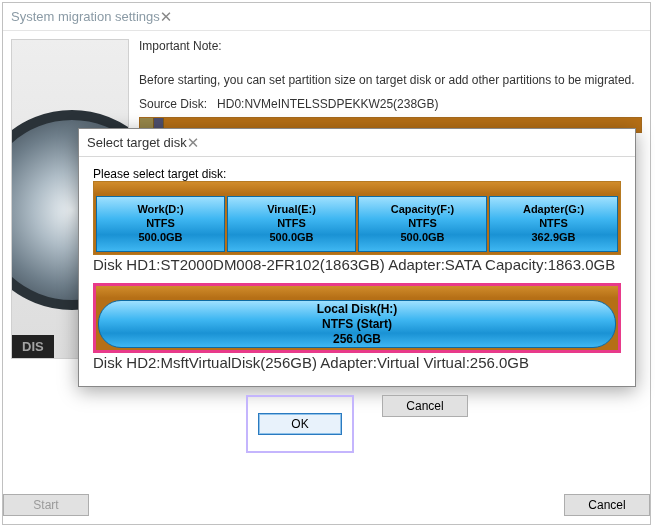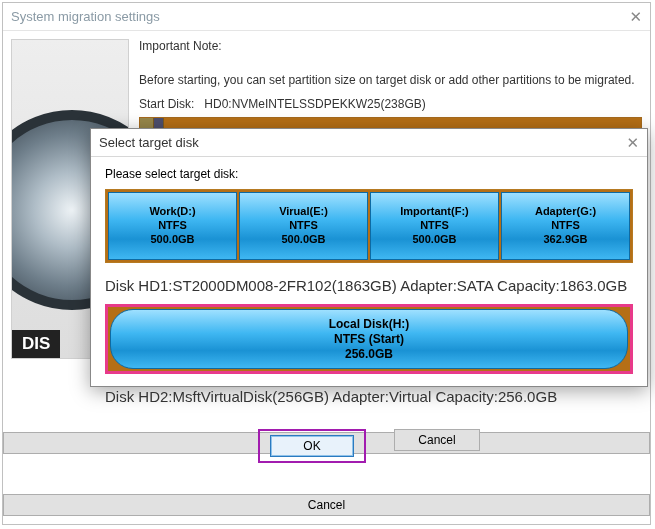--- a/index.html
+++ b/index.html
@@ -19,21 +19,21 @@
     border: 1px solid #c0c0c0;
     background: #fff;
   }
   .parent {
     left: 2px; top: 2px; width: 649px; height: 523px;
   }
   .titlebar {
     height: 28px;
     display: flex;
     align-items: center;
-    justify-content: space-between;
+    justify-content: flex-start;
     padding: 0 8px;
     color: #8a9aa5;
     font-size: 13px;
     border-bottom: 1px solid #e5e5e5;
   }
   .close-x {
     font-size: 15px;
     color: #888;
     cursor: pointer;
   }
@@ -56,24 +56,24 @@
     left:-40px; top:70px;
     width:180px;height:180px;
     border-radius:50%;
     background: radial-gradient(circle at 50% 50%, #eef3f6 0%, #aebcc6 30%, #6e7e8a 60%, #3a4650 90%);
     border: 10px solid #2a3238;
   }
   .disk-illust .tab {
     position:absolute;
     left:0; bottom:0;
     background:#222;
-    color:#ffffff;
+    color:#a3a3a3;
     font-weight:bold;
     padding:4px 10px;
-    font-size:17px;
+    font-size:13px;
   }
   .right-col {
     flex:1;
     padding-left: 10px;
     color:#333;
   }
   .right-col .note-title { font-size:12px; margin-bottom:20px; }
   .right-col .note-text { font-size:12px; margin-bottom:10px; }
   .right-col .source { font-size:12px; margin-bottom:6px; }
   .src-bar {
@@ -84,59 +84,58 @@
   }
   .src-bar .seg1 { width:14px; background:#97874a; border-right:1px solid #7a5a20;}
   .src-bar .seg2 { width:10px; background:#4d4f6e; border-right:1px solid #7a5a20;}
   .src-bar .seg3 { flex:1; background:#b56f16;}
   .parent-footer {
     position:absolute;
     bottom:8px; left:0; right:0;
     display:flex;
     justify-content:space-between;
     gap:40px;
-    flex-direction:column;
   }
   .btn {
     min-width:86px;
     height:22px;
     border:1px solid #adadad;
     background:#e1e1e1;
     font-size:12px;
     cursor:pointer;
     display:inline-flex;
     align-items:center;
     justify-content:center;
   }
   .btn.disabled { color:#9a9a9a; }
   
   .modal {
     position:absolute;
-    left:90px; top:128px;
+    left:78px; top:128px;
     width:558px; height:259px;
     background:#fff;
     border:1px solid #888;
     box-shadow:0 4px 18px rgba(0,0,0,0.35);
     z-index:10;
   }
   .modal .titlebar {
     color:#333;
     font-size:13px;
     border-bottom:1px solid #d8d8d8;
   }
   .modal-body {
     padding:10px 14px 6px 14px;
   }
-  .prompt { font-size:12px; margin-bottom:8px; }
+  .prompt { font-size:12px; }
   .disk-strip {
     border:1px solid #b67a22;
     height:74px;
     display:flex;
-    flex-direction:row;
-    margin-bottom:14px;
+    flex-direction:column;
+    margin-bottom:1px;
   }
   .disk-strip .top {
     height:12px;
     background:linear-gradient(#d18c2b,#b56f16);
   }
   .disk-strip .parts {
     flex:1;
     display:flex;
     gap:2px;
     padding:2px;
@@ -168,22 +167,22 @@
     font-size:12px;
     border-radius:23px;
   }
   .modal-footer {
     display:flex;
     justify-content:center;
     gap:28px;
     padding:8px 0 12px 0;
   }
   .ok-wrap {
-    border:2px solid #a21caf;
-    padding:4px 10px;
+    border:2px solid #c4b5fd;
+    padding:16px 10px;
   }
   .btn.ok {
     border:1px solid #2a7ac0;
     background:#e8f2fb;
     min-width:84px;
     box-shadow: inset 0 0 0 1px #8fc2ea;
   }
 </style>
 </head>
 <body>
@@ -194,21 +193,21 @@
     <span class="close-x">✕</span>
   </div>
   <div class="parent-body">
     <div class="disk-illust">
       <span class="tab">DIS</span>
     </div>
     <div class="right-col">
       <div class="note-title">Important Note:</div>
       <div class="note-text">Before starting, you can set partition size on target disk or add other partitions to be migrated.</div>
       <div class="source">
-        <span>Start Disk:</span>
+        <span>Source Disk:</span>
         &nbsp;
         <span>HD0:NVMeINTELSSDPEKKW25(238GB)</span>
       </div>
       <div class="src-bar">
         <div class="seg1"></div>
           <div class="seg2"></div>
           <div class="seg3"></div>
       </div>
     </div>
   </div>
@@ -233,21 +232,21 @@
           <span>Work(D:)</span>
           <span>NTFS</span>
           <span>500.0GB</span>
         </div>
         <div class="part">
           <span>Virual(E:)</span>
           <span>NTFS</span>
           <span>500.0GB</span>
         </div>
         <div class="part">
-          <span>Important(F:)</span>
+          <span>Capacity(F:)</span>
           <span>NTFS</span>
           <span>500.0GB</span>
         </div>
         <div class="part">
           <span>Adapter(G:)</span>
           <span>NTFS</span>
           <span>362.9GB</span>
         </div>
       </div>
     </div>
@@ -256,21 +255,21 @@
     <div class="disk-strip selected">
       <div class="top"></div>
       <div class="parts">
         <div class="part single-part">
           <span>Local Disk(H:)</span>
           <span>NTFS (Start)</span>
           <span>256.0GB</span>
         </div>
       </div>
     </div>
-    <div class="disk-meta">Disk HD2:MsftVirtualDisk(256GB)  Adapter:Virtual  Capacity:256.0GB</div>
+    <div class="disk-meta">Disk HD2:MsftVirtualDisk(256GB)  Adapter:Virtual  Virtual:256.0GB</div>
   </div>
 
   <div class="modal-footer">
     <span class="ok-wrap">
       <button class="btn ok">OK</button>
     </span>
     <button class="btn">Cancel</button>
   </div>
 </div>
 

